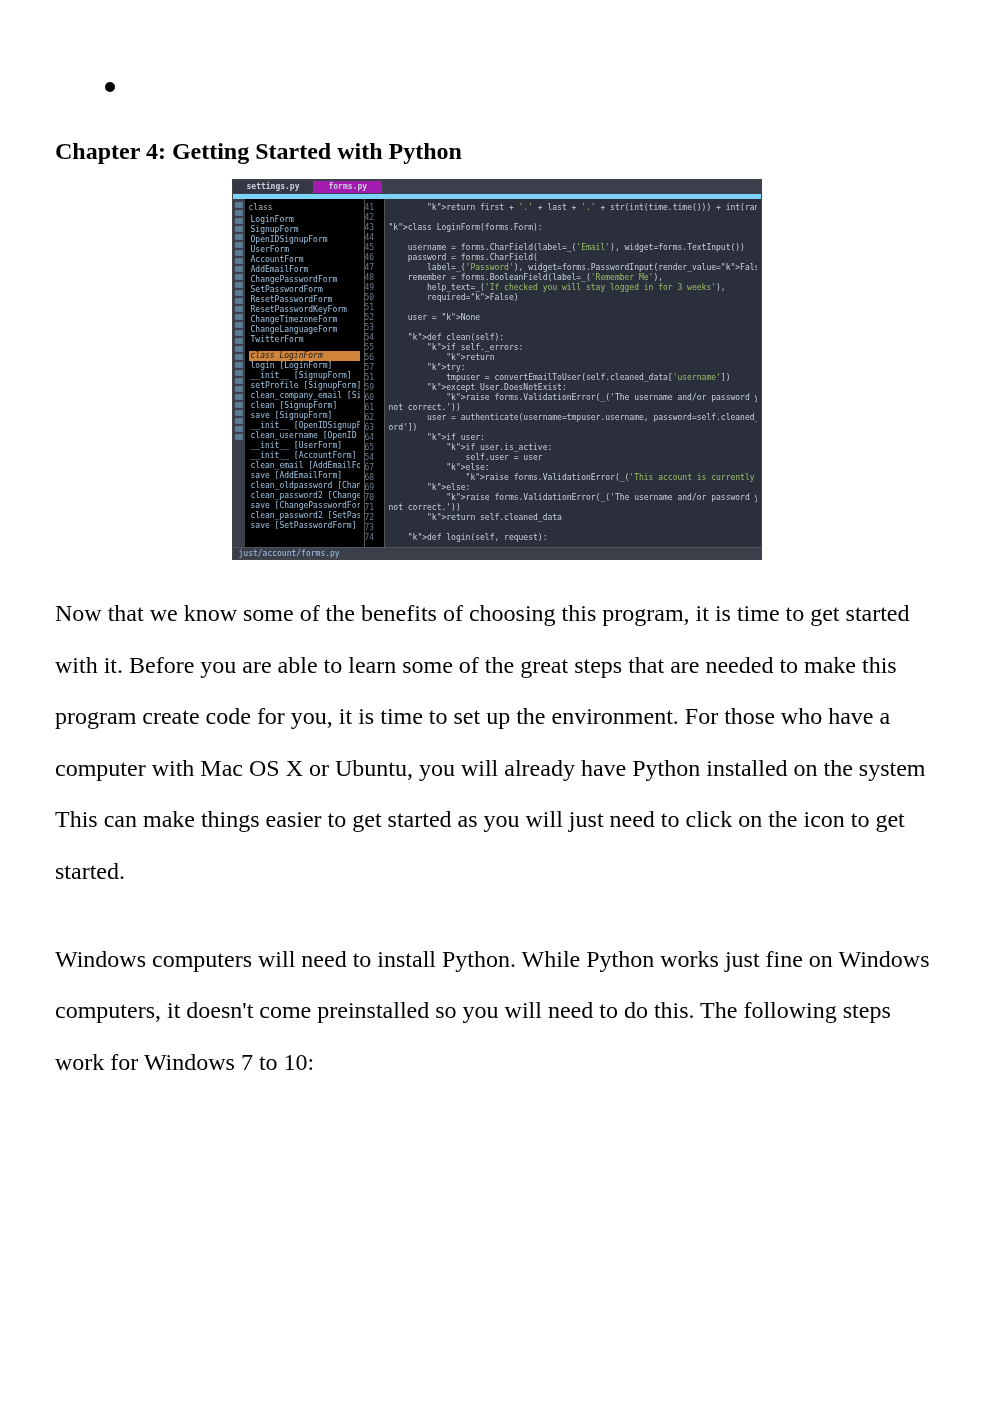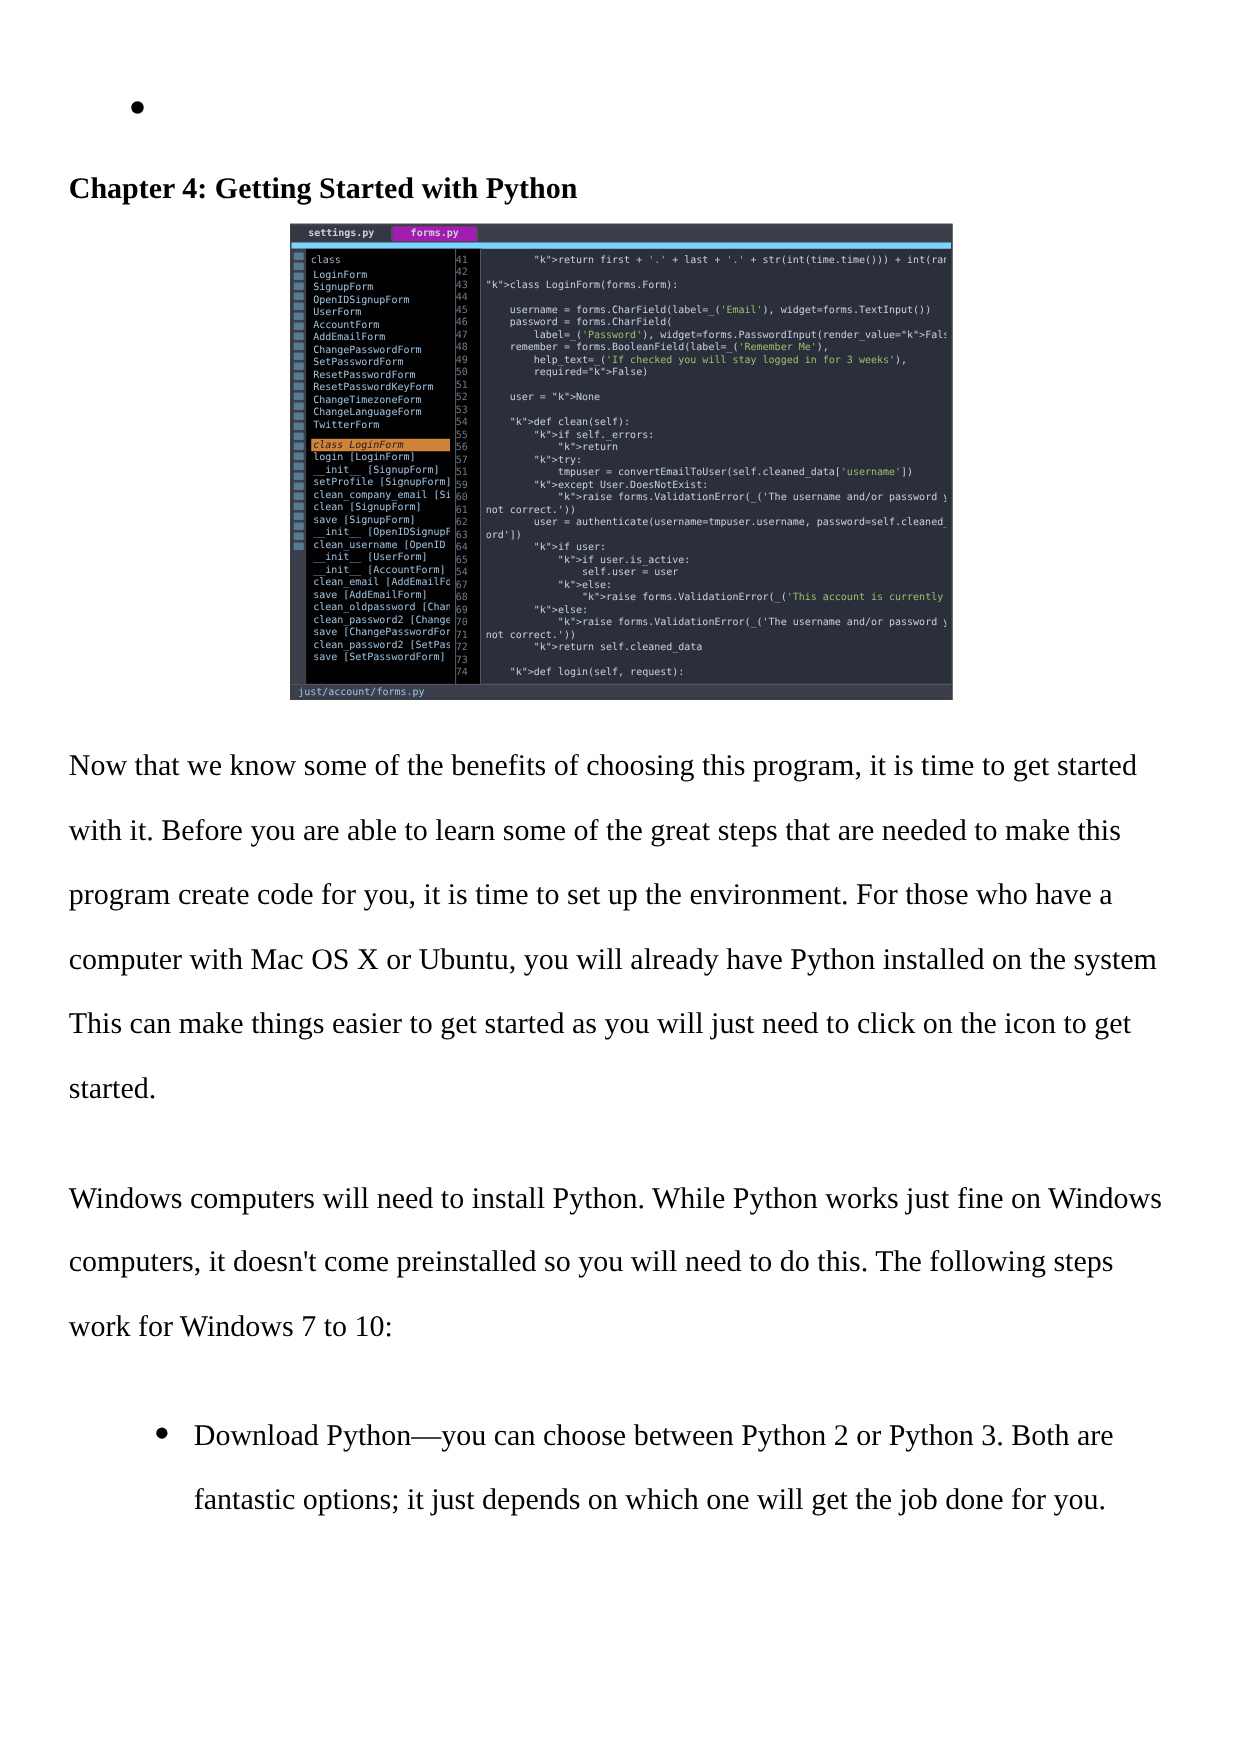--- a/index.html
+++ b/index.html
@@ -330,19 +330,14 @@
           <div class="ln">    <span class="&lt;span">"k"</span>&gt;def login(self, request):</div>
         </div>
     </div>
     <div class="statusbar">just/account/forms.py</div>
   </div>
 
   <p class="body">Now that we know some of the benefits of choosing this program, it is time to get started with it. Before you are able to learn some of the great steps that are needed to make this program create code for you, it is time to set up the environment. For those who have a computer with Mac OS X or Ubuntu, you will already have Python installed on the system This can make things easier to get started as you will just need to click on the icon to get started.</p>
 
   <p class="body">Windows computers will need to install Python. While Python works just fine on Windows computers, it doesn't come preinstalled so you will need to do this. The following steps work for Windows 7 to 10:</p>
 
-  <ul class="steps">
-    <li>
-      <span>Download Python—you can choose between Python 2 or Python 3. Both are fantastic options; it just depends on which one will get the job done for you.</span>
-    </li>
-  </ul>
 
 </div>
 
 </body></html>

